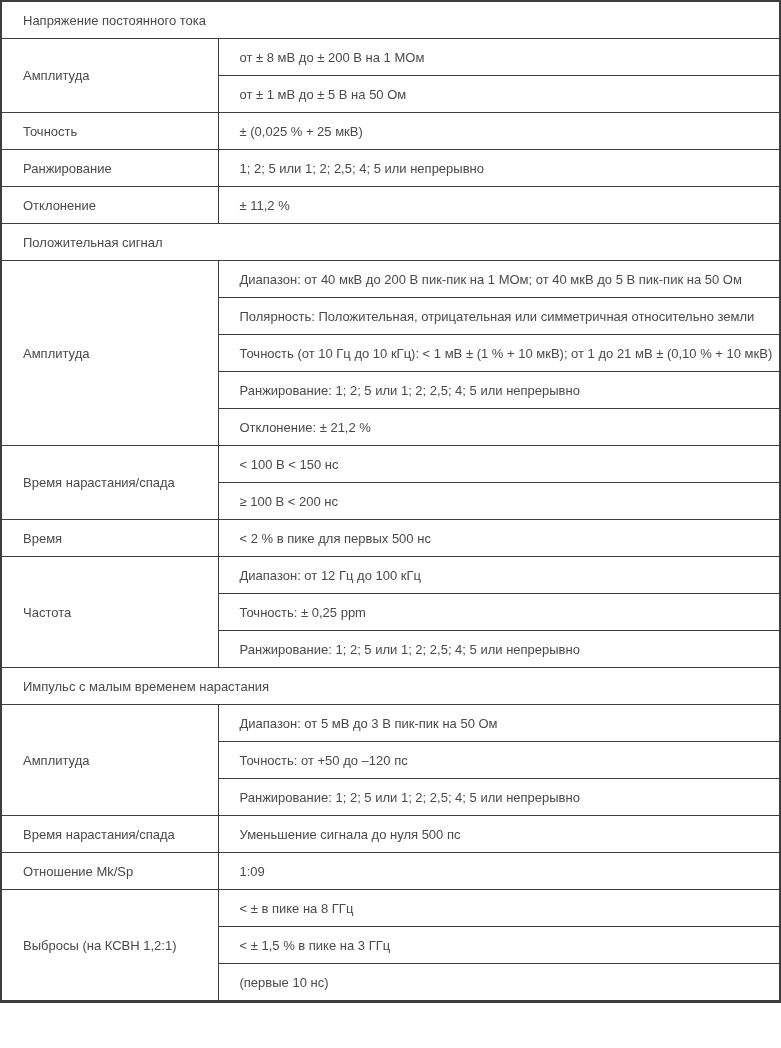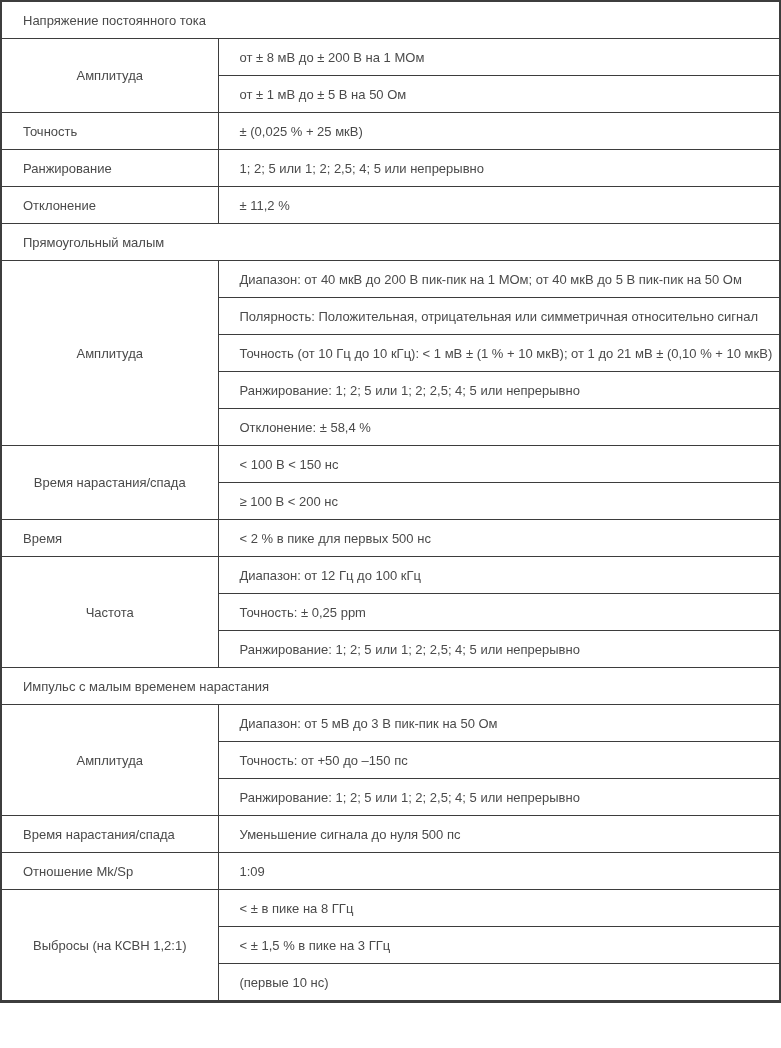--- a/index.html
+++ b/index.html
@@ -30,21 +30,20 @@
     background: #ffffff;
     overflow: hidden;
     white-space: nowrap;
   }
   td.section {
     height: 38px;
   }
   td.vtop {
     vertical-align: top;
     padding-top: 11px;
-    text-align: center;
   }
 </style>
 </head>
 <body>
 
 <div class="page">
   <table class="spec">
     <colgroup>
         <col class="c1">
         <col class="c2">
@@ -68,37 +67,37 @@
       <tr>
         <td>Ранжирование</td>
         <td>1; 2; 5 или 1; 2; 2,5; 4; 5 или непрерывно</td>
       </tr>
       <tr>
         <td>Отклонение</td>
         <td>± 11,2 %</td>
       </tr>
 
       <tr>
-        <td class="section" colspan="2">Прямоугольный малым</td>
+        <td class="section" colspan="2">Положительная сигнал</td>
       </tr>
       <tr>
         <td class="vtop" rowspan="5">Амплитуда</td>
         <td>Диапазон: от 40 мкВ до 200 В пик-пик на 1 МОм; от 40 мкВ до 5 В пик-пик на 50 Ом</td>
       </tr>
       <tr>
-        <td>Полярность: Положительная, отрицательная или симметричная относительно сигнал</td>
+        <td>Полярность: Положительная, отрицательная или симметричная относительно земли</td>
       </tr>
       <tr>
         <td>Точность (от 10 Гц до 10 кГц): &lt; 1 мВ ± (1 % + 10 мкВ); от 1 до 21 мВ ± (0,10 % + 10 мкВ)</td>
       </tr>
       <tr>
         <td>Ранжирование: 1; 2; 5 или 1; 2; 2,5; 4; 5 или непрерывно</td>
       </tr>
       <tr>
-        <td>Отклонение: ± 58,4 %</td>
+        <td>Отклонение: ± 21,2 %</td>
       </tr>
       <tr>
         <td class="vtop" rowspan="2">Время нарастания/спада</td>
         <td>&lt; 100 В &lt; 150 нс</td>
       </tr>
       <tr>
         <td>≥ 100 В &lt; 200 нс</td>
       </tr>
       <tr>
         <td>Время</td>
@@ -116,21 +115,21 @@
       </tr>
 
       <tr>
         <td class="section" colspan="2">Импульс с малым временем нарастания</td>
       </tr>
       <tr>
         <td class="vtop" rowspan="3">Амплитуда</td>
         <td>Диапазон: от 5 мВ до 3 В пик-пик на 50 Ом</td>
       </tr>
       <tr>
-        <td>Точность: от +50 до –150 пс</td>
+        <td>Точность: от +50 до –120 пс</td>
       </tr>
       <tr>
         <td>Ранжирование: 1; 2; 5 или 1; 2; 2,5; 4; 5 или непрерывно</td>
       </tr>
       <tr>
         <td>Время нарастания/спада</td>
         <td>Уменьшение сигнала до нуля 500 пс</td>
       </tr>
       <tr>
         <td>Отношение Mk/Sp</td>

